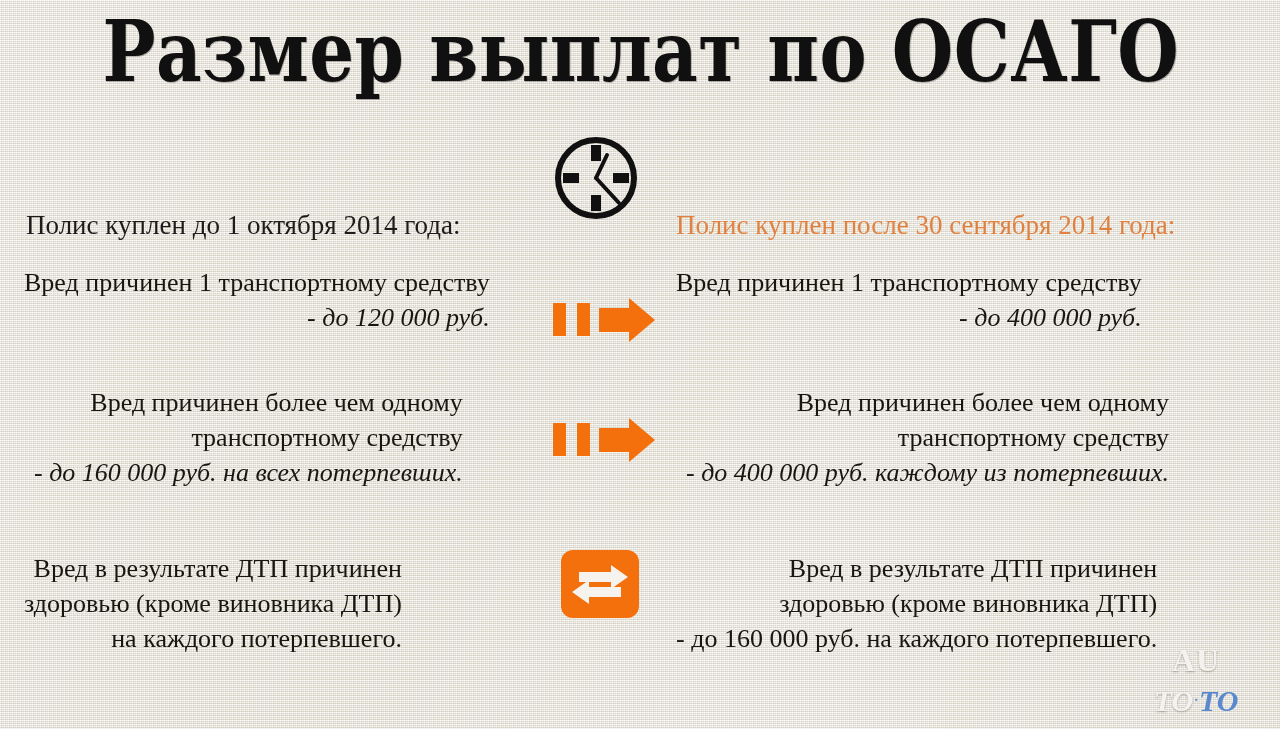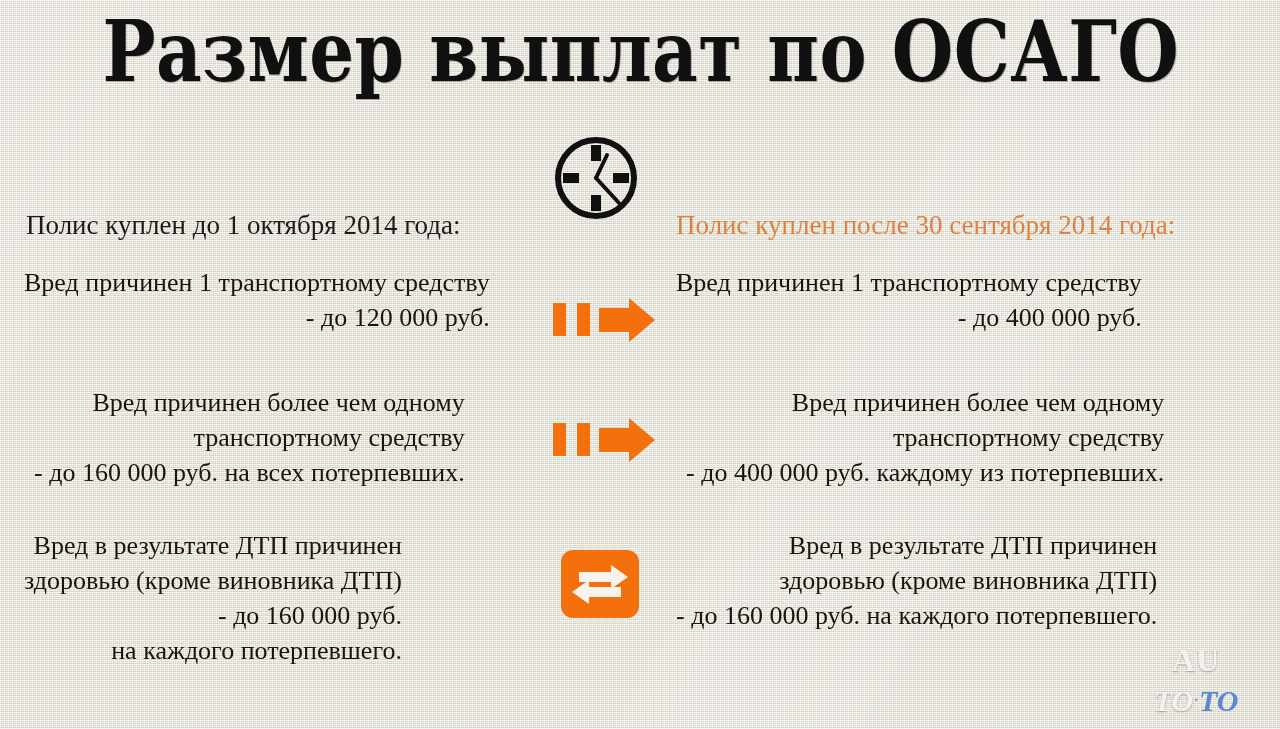--- a/index.html
+++ b/index.html
@@ -97,24 +97,24 @@
     line-height: 35px;
     color: #17160f;
     white-space: nowrap;
     text-align: right;
   }
   .col-left  { left: 24px; }
   .col-right { left: 676px; }
 
   .row-1 { top: 265px; }
   .row-2 { top: 385px; }
-  .row-3 { top: 528px; }
+  .row-3 { top: 551px; }
 
   .col .line { display: block; }
-  .col .indent { padding-left: 10px; }
+  .col .indent { padding-left: 10px; font-style: italic; }
 
   
   .arrow-icon {
     position: absolute;
     width: 102px;
     height: 44px;
   }
   .arrow-icon .bar {
     position: absolute;
     top: 5px;
@@ -250,21 +250,20 @@
 
   <div class="col col-right row-2">
     <span class="line">Вред причинен более чем одному</span>
     <span class="line">транспортному средству</span>
     <span class="line indent">- до 400 000 руб. каждому из потерпевших.</span>
   </div>
 
   <div class="col col-left row-3">
     <span class="line">Вред в результате ДТП причинен</span>
     <span class="line">здоровью (кроме виновника ДТП)</span>
-    <span class="line">- до 160 000 руб.</span>
     <span class="line">на каждого потерпевшего.</span>
   </div>
 
   <div class="swap-icon">
     <svg width="78" height="68" viewBox="0 0 78 68" aria-hidden="true">
       <polygon points="12,34 30,20 30,28 56,28 56,40 30,40 30,48" fill="#f6f3ee" opacity="0"></polygon>
 
       <polygon points="11,42 28,30 28,37 60,37 60,47 28,47 28,54" fill="#f6f3ee"></polygon>
 
       <polygon points="67,27 50,15 50,22 18,22 18,32 50,32 50,39" fill="#f6f3ee"></polygon>

